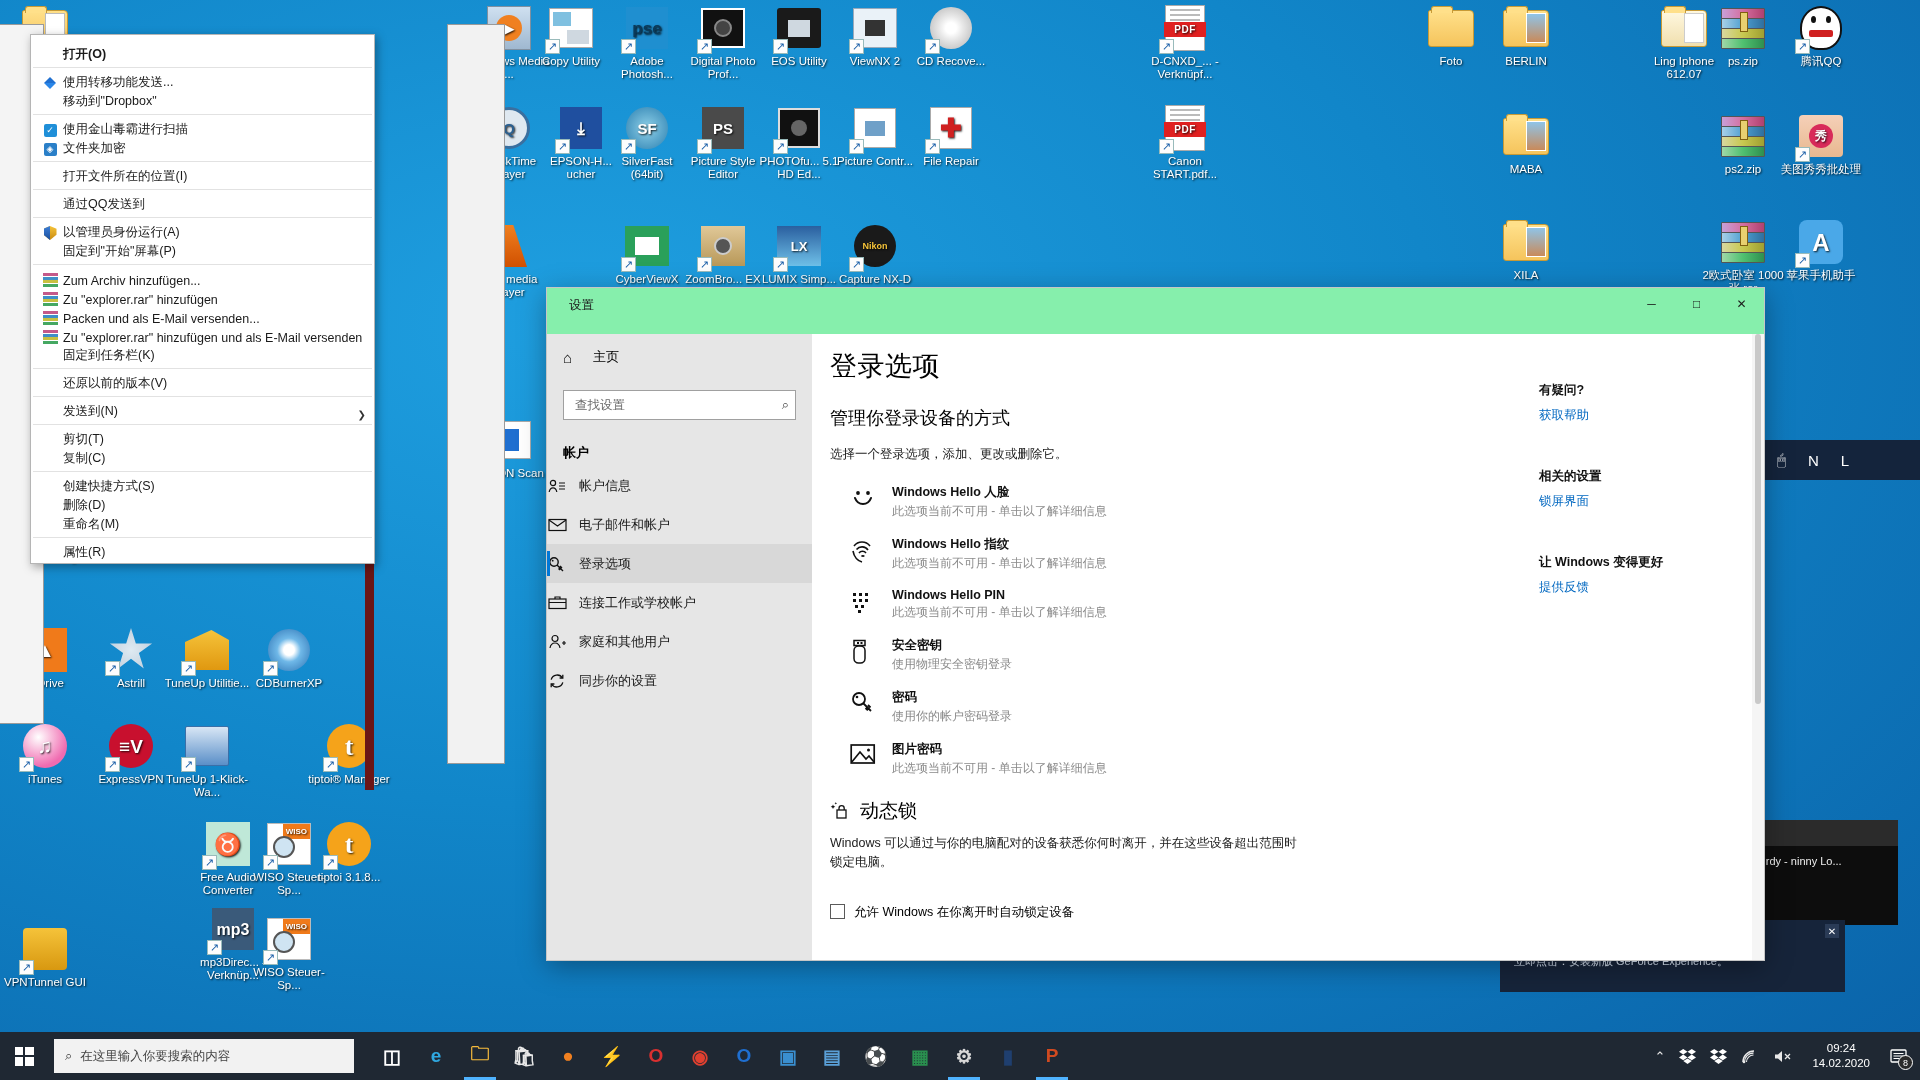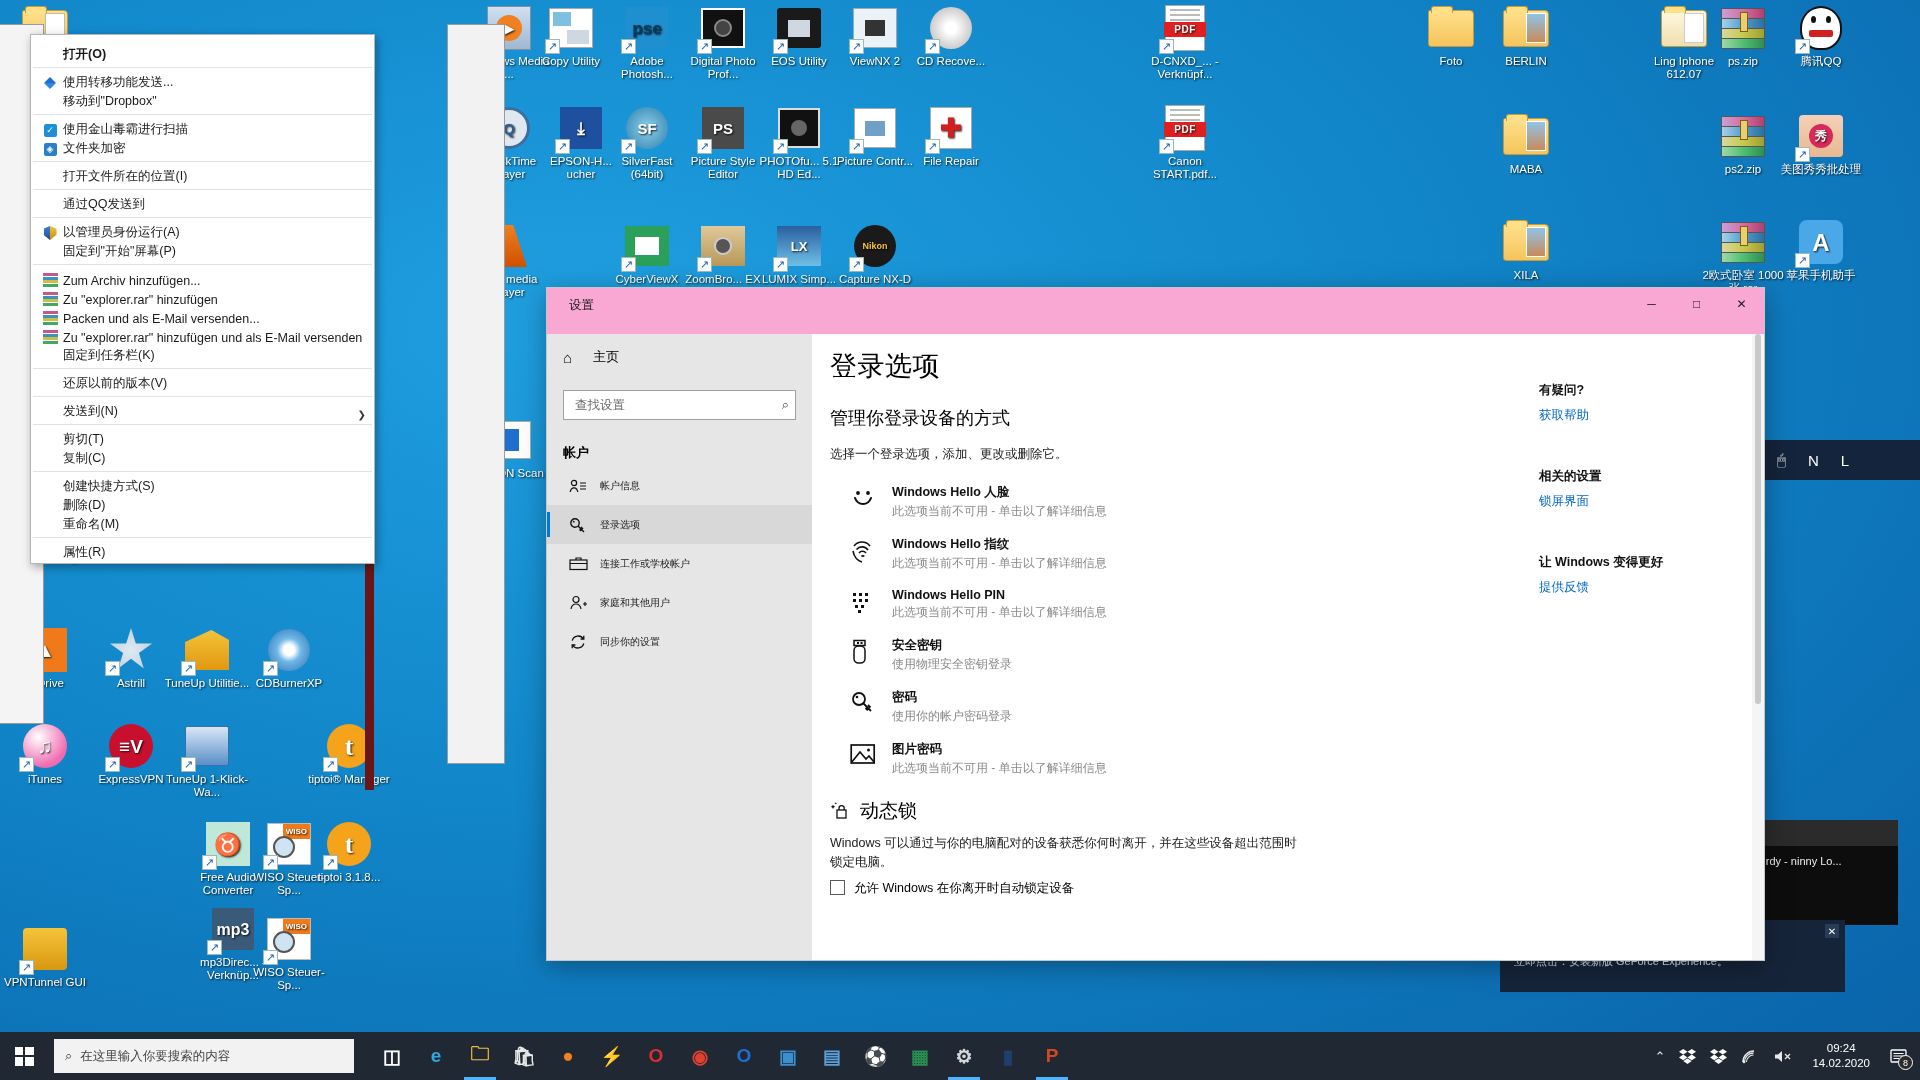--- a/index.html
+++ b/index.html
@@ -139,21 +139,21 @@
   .ico-rar i:nth-child(4){top:10.5px;background:#45a862}
 
   
   #settings {
     position:absolute; left:547px; top:288px; width:1217px; height:672px;
     background:#fff; box-shadow: 0 0 0 1px #c6c6c6, 0 6px 26px rgba(0,0,0,.35);
     z-index: 30; overflow:hidden;
     display:flex; flex-direction:column;
   }
   #settings .titlebar {
-    height:46px; background:#f9a8d4; display:flex; align-items:flex-start;
+    height:46px; background:#86efac; display:flex; align-items:flex-start;
     position:relative; flex:0 0 46px;
   }
   #settings .titlebar .wtitle {
     font-size:12.5px; color:#1a1a1a; padding:9px 0 0 22px;
   }
   #settings .winbtns { position:absolute; right:0; top:0; display:flex; }
   #settings .winbtns div {
     width:45px; height:32px; display:flex; align-items:center; justify-content:center;
     font-size:12px; color:#1a1a1a;
   }
@@ -169,22 +169,22 @@
     display:flex; align-items:center; padding:0 6px 0 9px;
   }
   .nav-search input {
     flex:1 1 auto; border:none; outline:none; font-size:12.5px; color:#333;
     font-family:"Liberation Sans", sans-serif; background:transparent;
   }
   .nav-search input::placeholder { color:#6a6a6a; }
   .nav-search .sico { color:#444; font-size:13px; }
   .nav-group { font-size:13px; font-weight:bold; padding:24px 0 4px 16px; }
   .nav-item {
-    display:flex; align-items:center; height:39px; padding-left:22px;
-    font-size:10px; color:#1a1a1a; position:relative;
+    display:flex; align-items:center; height:39px; padding-left:1px;
+    font-size:13px; color:#1a1a1a; position:relative;
   }
   .nav-item .ni { width:31px; flex:0 0 31px; font-size:14px; color:#1a1a1a; display:flex; align-items:center; }
   .nav-item.sel { background:#d8d8d8; }
   .nav-item.sel:before {
     content:''; position:absolute; left:0; top:7px; bottom:7px; width:3px; background:#0078d7;
   }
 
   #settings .content {
     flex:1 1 auto; background:#fff; position:relative; overflow:hidden;
     display:flex;
@@ -198,21 +198,21 @@
 
   .opt-row { display:flex; align-items:flex-start; padding:7px 0 9px 20px; }
   .opt-ico { width:42px; flex:0 0 42px; display:flex; align-items:center; justify-content:flex-start; padding-top:2px; }
   .opt-txt .ot { font-size:12.5px; color:#111; font-weight:bold; }
   .opt-txt .os { font-size:12px; color:#8a8a8a; margin-top:2px; }
 
   .sec-head { display:flex; align-items:center; margin:12px 0 10px 0; }
   .sec-head .sh-ico { width:30px; flex:0 0 30px; display:flex; align-items:center; }
   .sec-head .sh-t { font-size:19px; color:#000; }
   .sec-body { font-size:12.5px; color:#1a1a1a; line-height:19px; max-width:470px; }
-  .chk-row { display:flex; align-items:flex-start; margin-top:8px; font-size:12.5px; }
+  .chk-row { display:flex; align-items:flex-start; margin-top:32px; font-size:12.5px; }
   .chk-box { width:15px; height:15px; border:1px solid #5a5a5a; background:#fff; margin-right:9px; flex:0 0 15px; }
 
   .side-h { font-size:12.5px; font-weight:bold; color:#111; margin:0 0 8px 0; }
   .side-l { font-size:12.5px; color:#0067c0; margin:0 0 44px 0; }
 
   .scrollbar {
     position:absolute; right:0; top:0; bottom:0; width:12px; background:#f5f5f5;
   }
   .scrollbar .thumb { position:absolute; top:0; left:3px; width:6px; height:370px; background:#c9c9c9; border-radius:3px; }
 
@@ -740,20 +740,29 @@
         <div id="nav-items">
             <div class="nav-item">
               <span class="ni">
                 <svg width="18" height="14" viewBox="0 0 18 14">
                   <circle cx="5" cy="4" r="2.6" fill="none" stroke="#111" stroke-width="1.2"></circle>
                   <path d="M1.2 13c.4-2.6 1.9-4.2 3.8-4.2S8.4 10.4 8.8 13" fill="none" stroke="#111" stroke-width="1.2"></path>
                   <path d="M11 4h6M11 7h6M11 10h6" stroke="#111" stroke-width="1.2"></path>
                 </svg>
               </span>
               <span>帐户信息</span>
+            </div>
+            <div class="nav-item">
+              <span class="ni">
+                <svg width="19" height="14" viewBox="0 0 19 14">
+                  <rect x="1" y="1.5" width="17" height="11" fill="none" stroke="#111" stroke-width="1.2"></rect>
+                  <path d="M1 2l8.5 6L18 2" fill="none" stroke="#111" stroke-width="1.2"></path>
+                </svg>
+              </span>
+              <span>电子邮件和帐户</span>
             </div>
             <div class="nav-item sel">
               <span class="ni">
                 <svg width="18" height="16" viewBox="0 0 18 16">
                   <circle cx="6" cy="6" r="4.2" fill="none" stroke="#111" stroke-width="1.4"></circle>
                   <circle cx="4.7" cy="4.7" r="0.9" fill="#111"></circle>
                   <path d="M9 9l6 6M12 10l2 2M10.5 12.5l1.6 1.6" stroke="#111" stroke-width="1.4" fill="none"></path>
                 </svg>
               </span>
               <span>登录选项</span>

